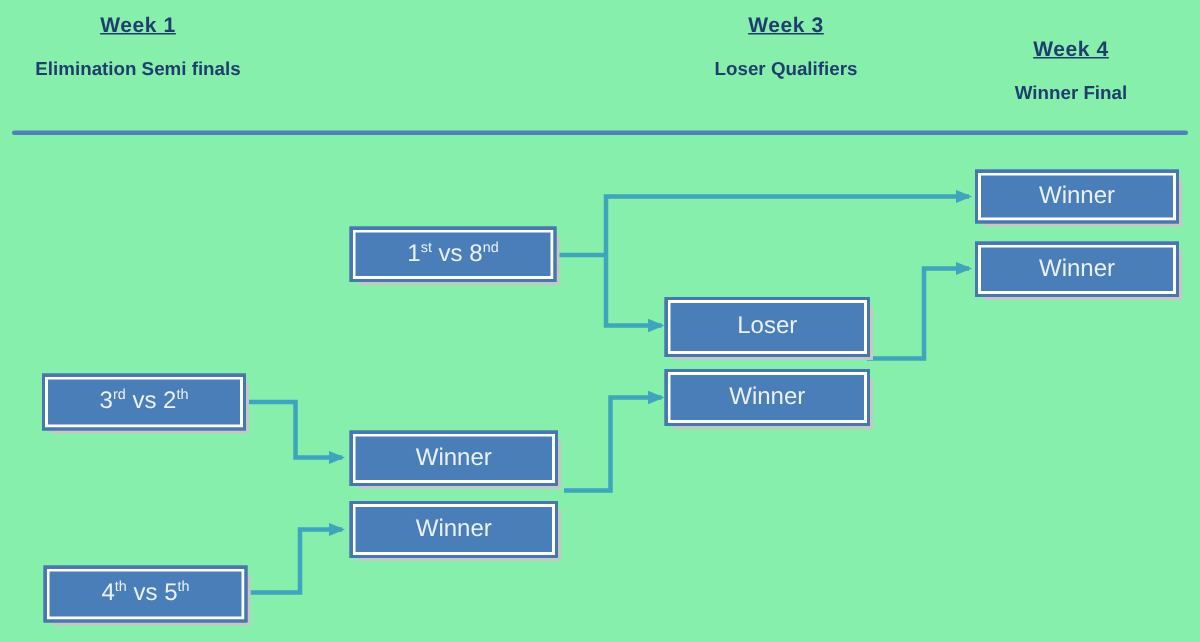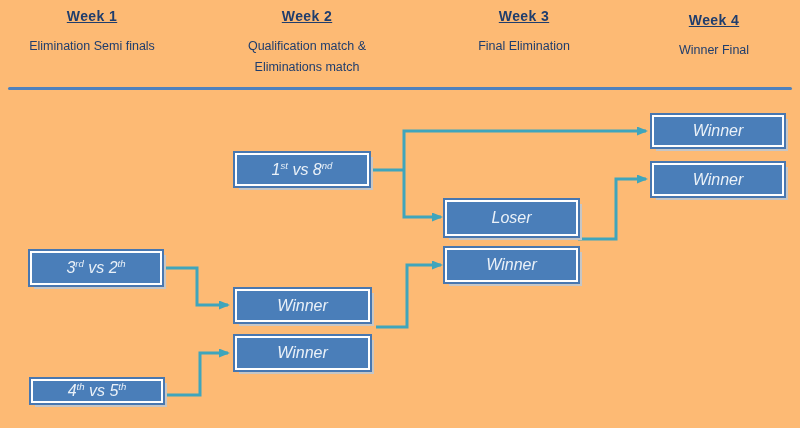--- a/index.html
+++ b/index.html
@@ -10,42 +10,42 @@
     --connector: #3fa5bc;
     --header-text: #1f3d6d;
     --divider: #4f81bd;
   }
   * { margin: 0; padding: 0; box-sizing: border-box; }
   html, body { background: #ffffff; }
   .stage {
     position: relative;
     width: 800px;
     height: 428px;
-    background: #fdba74;
+    background: #86efac;
     font-family: "Liberation Sans", sans-serif;
     overflow: hidden;
   }
   .col-header {
     position: absolute;
     width: 170px;
     text-align: center;
     color: var(--header-text);
   }
   .week-label {
     display: block;
     font-size: 14px;
     font-weight: bold;
     text-decoration: underline;
     letter-spacing: 0.4px;
   }
   .week-subtitle {
     display: block;
     margin-top: 12px;
     font-size: 12.5px;
-    font-weight: normal;
+    font-weight: bold;
     line-height: 1.65;
     white-space: pre-line;
   }
   .divider {
     position: absolute;
     left: 8px;
     top: 87px;
     width: 784px;
     height: 3px;
     border-radius: 2px;
@@ -54,21 +54,20 @@
   .box {
     position: absolute;
     display: flex;
     align-items: center;
     justify-content: center;
     background: var(--box-fill);
     border: 2px solid var(--box-border);
     box-shadow: inset 0 0 0 2px #ffffff, 4px 4px 0 -2px var(--box-drop-shadow);
     color: var(--box-text);
     font-size: 16px;
-    font-style: italic;
   }
   .box-label { white-space: pre; }
   .box-label sup {
     font-size: 0.60em;
     vertical-align: super;
     line-height: 0;
   }
   .connectors {
     position: absolute;
     left: 0; top: 0;
@@ -85,30 +84,25 @@
 </style>
 </head>
 <body>
 
 <div class="stage">
 
   <div class="col-header" style="left:7px; top:8px;">
     <span class="week-label">Week 1</span>
     <span class="week-subtitle">Elimination Semi finals</span>
   </div>
-  <div class="col-header" style="left:222px; top:8px;">
-    <span class="week-label">Week 2</span>
-    <span class="week-subtitle">Qualification match &amp;
-Eliminations match</span>
-  </div>
   <div class="col-header" style="left:439px; top:8px;">
     <span class="week-label">Week 3</span>
-    <span class="week-subtitle">Final Elimination</span>
+    <span class="week-subtitle">Loser Qualifiers</span>
   </div>
-  <div class="col-header" style="left:629px; top:12px;">
+  <div class="col-header" style="left:629px; top:24px;">
     <span class="week-label">Week 4</span>
     <span class="week-subtitle">Winner Final</span>
   </div>
 
   <div class="divider"></div>
 
   <svg class="connectors" viewBox="0 0 800 428">
     <defs>
       <marker id="arrow" markerUnits="userSpaceOnUse" markerWidth="14" markerHeight="12" refX="9" refY="4.5" orient="auto">
         <path class="arrowhead" d="M0,0 L11,4.5 L0,9 Z"></path>
@@ -119,21 +113,21 @@
     <polyline class="conn" points="404,170 404,217 441,217" marker-end="url(#arrow)"></polyline>
     <polyline class="conn" points="376,327 407,327 407,265 441,265" marker-end="url(#arrow)"></polyline>
     <polyline class="conn" points="578,239 616,239 616,179 646,179" marker-end="url(#arrow)"></polyline>
     <polyline class="conn" points="166,268 197,268 197,305 228,305" marker-end="url(#arrow)"></polyline>
     <polyline class="conn" points="167,395 200,395 200,353 228,353" marker-end="url(#arrow)"></polyline>
   </svg>
 
   <div class="box" style="left:28px; top:249px; width:136px; height:38px;">
     <span class="box-label"><span>3</span><sup>rd</sup><span> vs 2</span><sup>th</sup></span>
   </div>
-  <div class="box" style="left:29px; top:377px; width:136px; height:28px;">
+  <div class="box" style="left:29px; top:377px; width:136px; height:38px;">
     <span class="box-label"><span>4</span><sup>th</sup><span> vs 5</span><sup>th</sup></span>
   </div>
 
   <div class="box" style="left:233px; top:151px; width:138px; height:37px;">
     <span class="box-label"><span>1</span><sup>st</sup><span> vs 8</span><sup>nd</sup></span>
   </div>
   <div class="box" style="left:233px; top:287px; width:139px; height:37px;">
     <span class="box-label">Winner</span>
   </div>
   <div class="box" style="left:233px; top:334px; width:139px; height:38px;">

